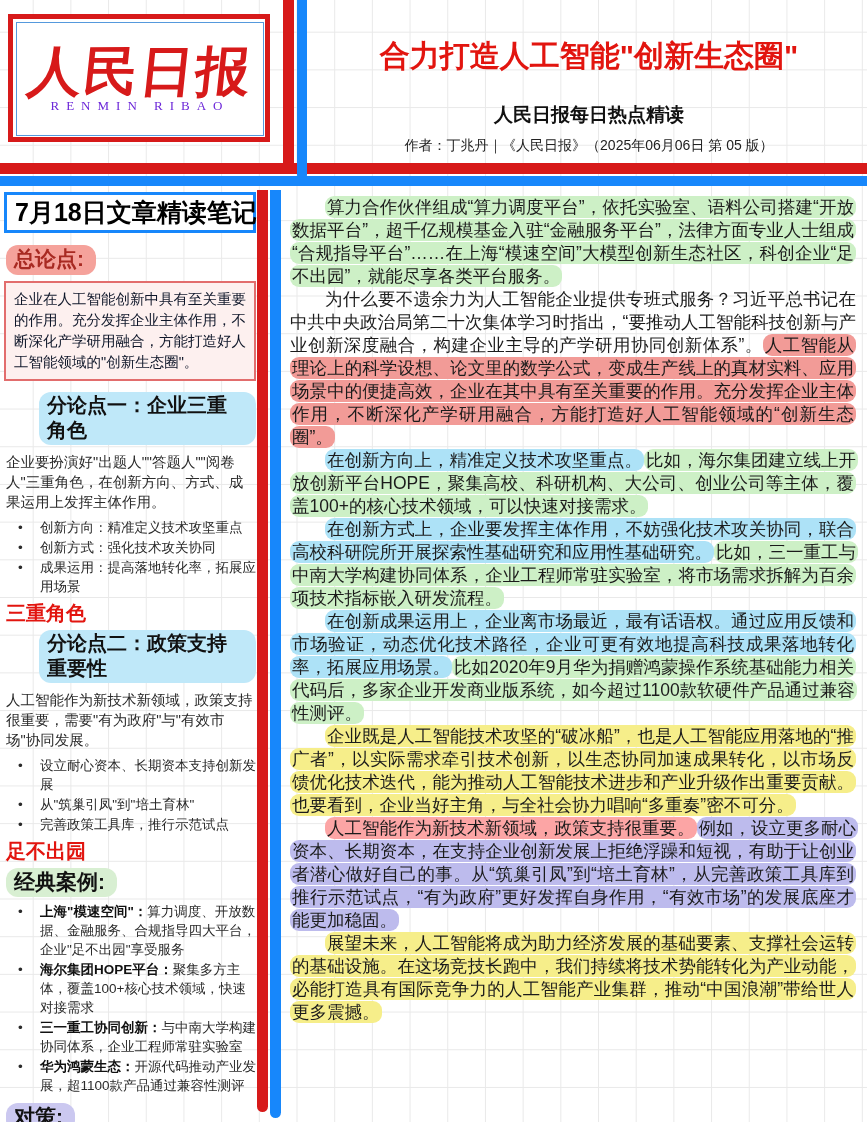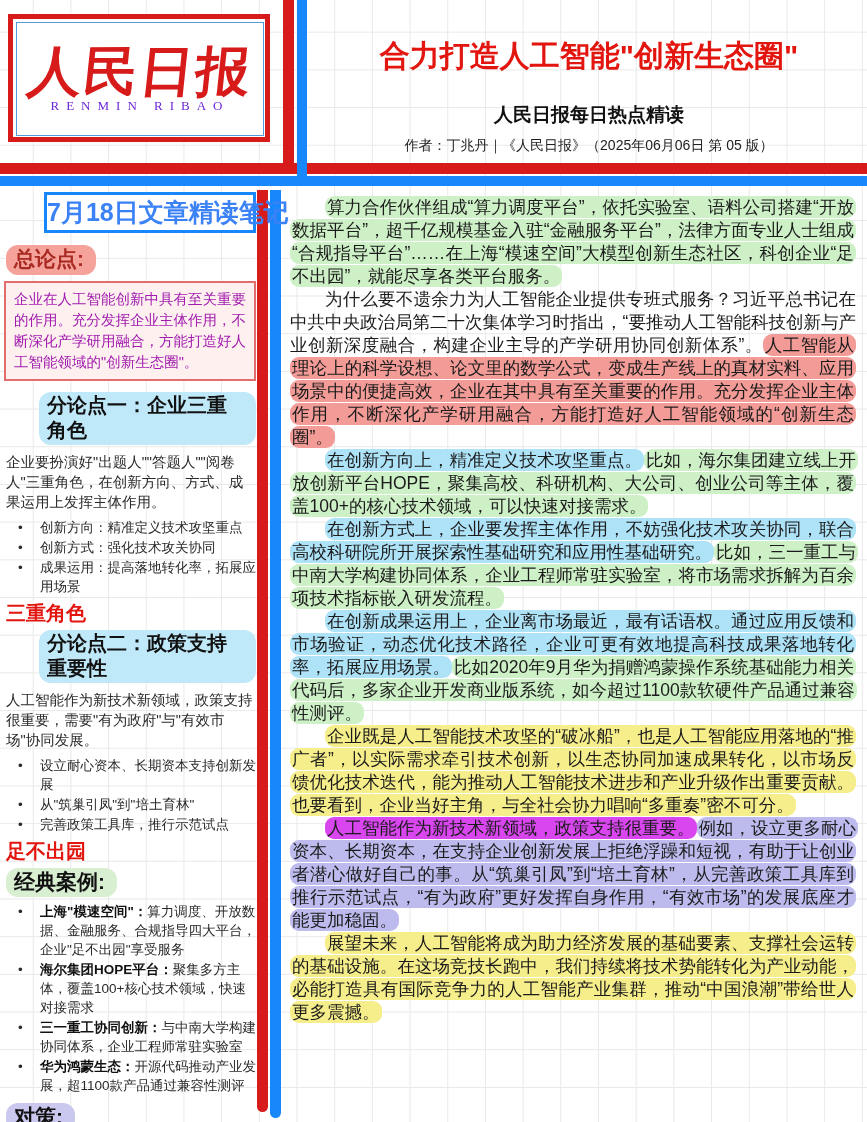--- a/index.html
+++ b/index.html
@@ -38,53 +38,53 @@
   .subtitle{font-size:19px;font-weight:bold;color:#111;margin-top:28px;}
   .byline{font-size:14px;color:#222;margin-top:9px;}
   .hbar-red{position:absolute;left:0;top:163px;width:867px;height:11px;background:#d71a1a;z-index:2;}
   .hbar-blue{position:absolute;left:0;top:176px;width:867px;height:10px;background:#1787fb;z-index:2;}
   
   .col-v-red{position:absolute;left:257px;top:190px;width:11px;height:922px;background:#d71a1a;border-radius:0 0 7px 7px;}
   .col-v-blue{position:absolute;left:270px;top:190px;width:11px;height:928px;background:#1787fb;border-radius:0 0 7px 7px;}
   
   .col-left{position:absolute;left:4px;top:192px;width:252px;}
   .notes-title{
-    border:3px solid #1787fb;background:#fff;color:#3b82f6;
+    border:3px solid #1787fb;background:#fff;color:#000000;
     font-size:25px;font-weight:bold;text-align:center;line-height:1.25;
-    padding:2px 0;margin-bottom:9px;white-space:nowrap;margin-left:40px;
+    padding:2px 8px;margin-bottom:9px;white-space:nowrap;
   }
   .pill{display:inline-block;font-weight:bold;font-size:20px;color:#111;
     padding:1px 12px 2px 8px;border-radius:12px;margin:3px 0 4px 2px;line-height:1.25;}
   .pill-pink{background:#f5a29b;color:#a82a22;font-size:21px;}
   .pill-blue{background:#bfe8f9;margin-left:35px;}
   .pill-green{background:#d8efd2;font-size:21px;}
   .pill-purple{background:#cbc8f0;font-size:21px;}
   .note-box{
     background:#fdf0ef;border:2px solid #e26d6d;
-    font-size:14.5px;line-height:21px;color:#a21caf;
+    font-size:14.5px;line-height:21px;color:#0f172a;
     padding:6px 8px;margin:2px 0 8px 0;
   }
   .note-para{font-size:14.5px;line-height:20px;color:#2a2a2a;margin:3px 2px 6px 2px;}
   .redline{font-size:20px;font-weight:bold;color:#e2150f;margin:2px 0 2px 2px;line-height:1.2;}
   ul.bullets{list-style:none;margin:1px 0 5px 0;padding:0 0 0 14px;}
   ul.bullets li{
     font-size:13.5px;line-height:19px;color:#2a2a2a;
     padding-left:22px;position:relative;margin-bottom:1px;
   }
   ul.bullets li::before{content:"•";position:absolute;left:0;top:0;color:#2a2a2a;}
   ul.bullets li b{color:#111;}
   
   .col-right{position:absolute;left:290px;top:196px;width:566px;}
   p.apara{margin:0;font-size:17.5px;line-height:23px;color:#1b1b1b;text-indent:2em;text-align:justify;}
   .seg{padding:1px 2px;border-radius:9px;-webkit-box-decoration-break:clone;box-decoration-break:clone;}
   .hl-none{background:transparent;padding:0;}
   .hl-green{background:#cdf0c6;}
   .hl-red{background:#f29b97;}
   .hl-blue{background:#ade2f7;}
-  .hl-cyan{background:#d946ef;}
+  .hl-cyan{background:#fca5a5;}
   .hl-yellow{background:#f6ee8a;}
   .hl-purple{background:#bdbbed;}
 </style>
 </head>
 <body>
 
 <div class="logo-box">
   <div class="logo-inner">
     <div class="logo-main">人民日报</div>
     <div class="logo-sub">RENMIN RIBAO</div>

